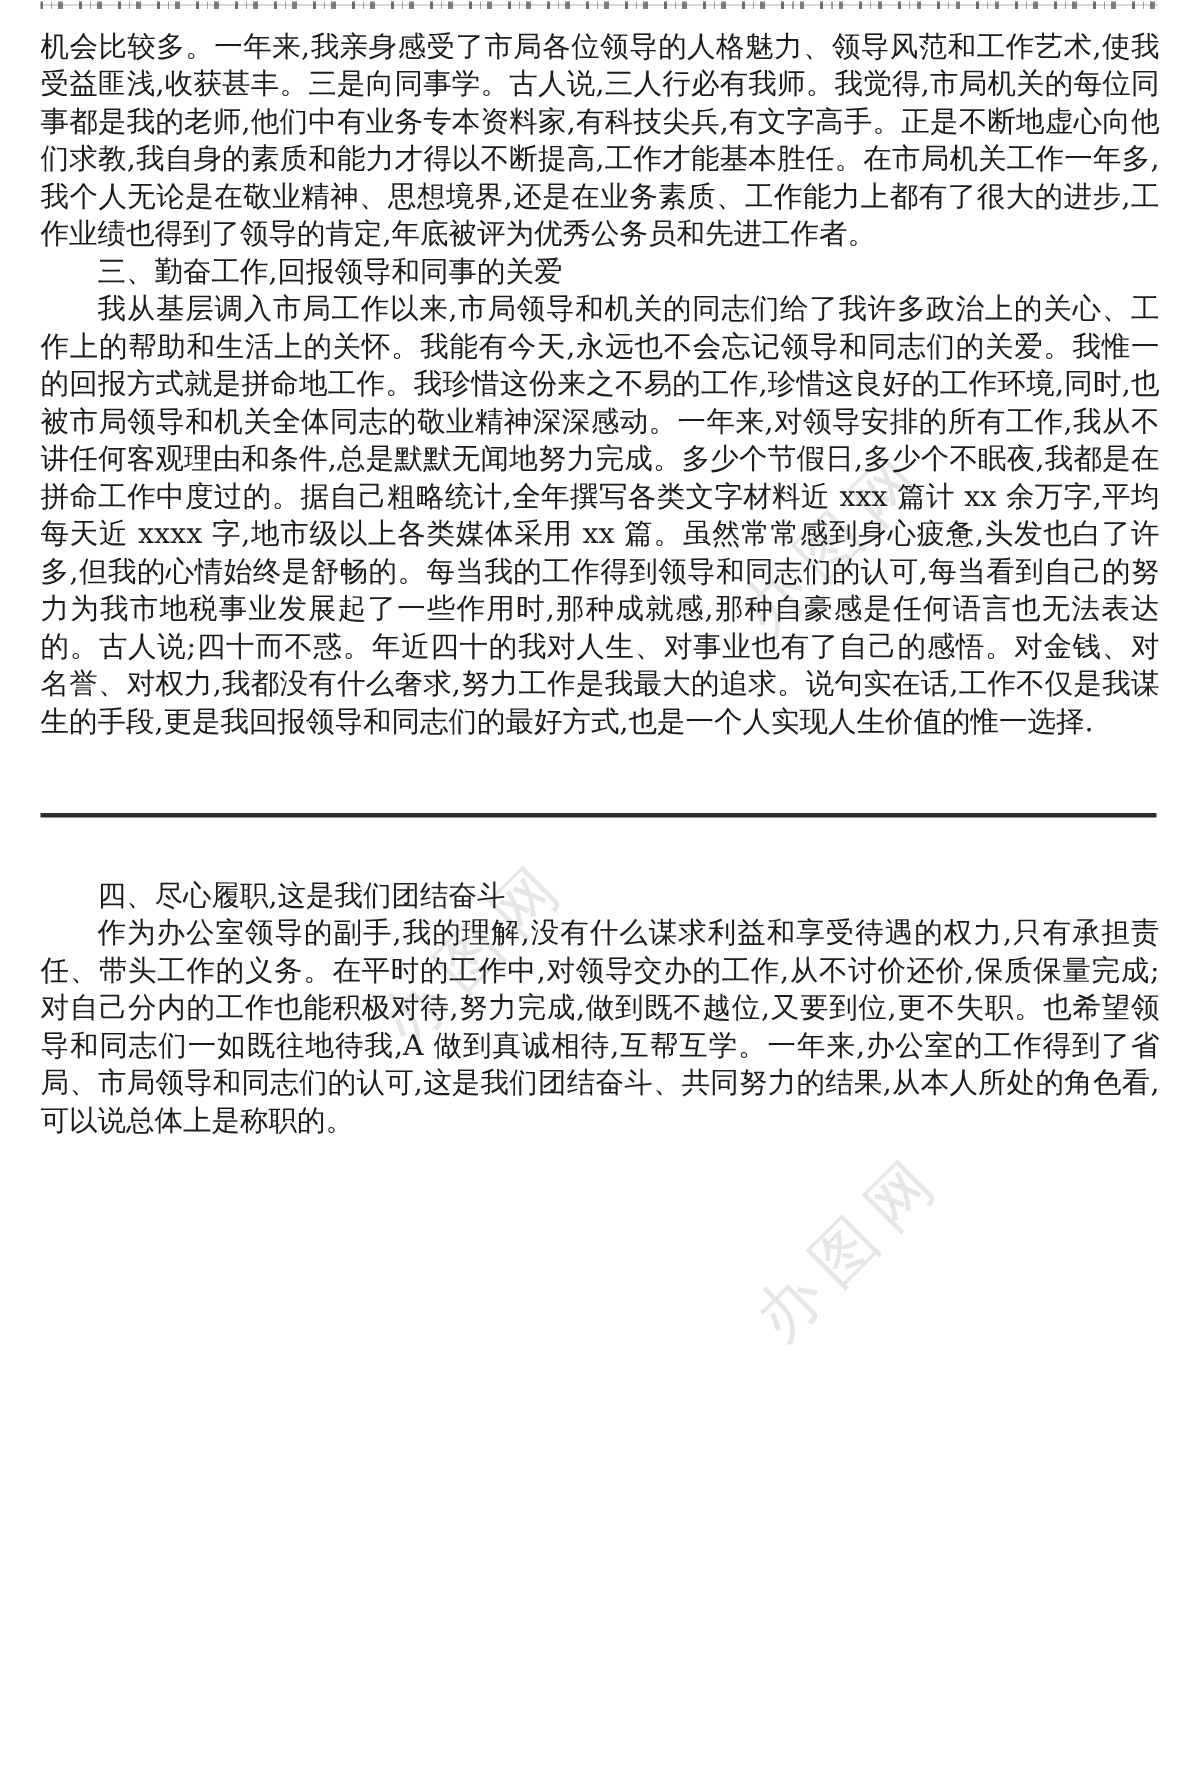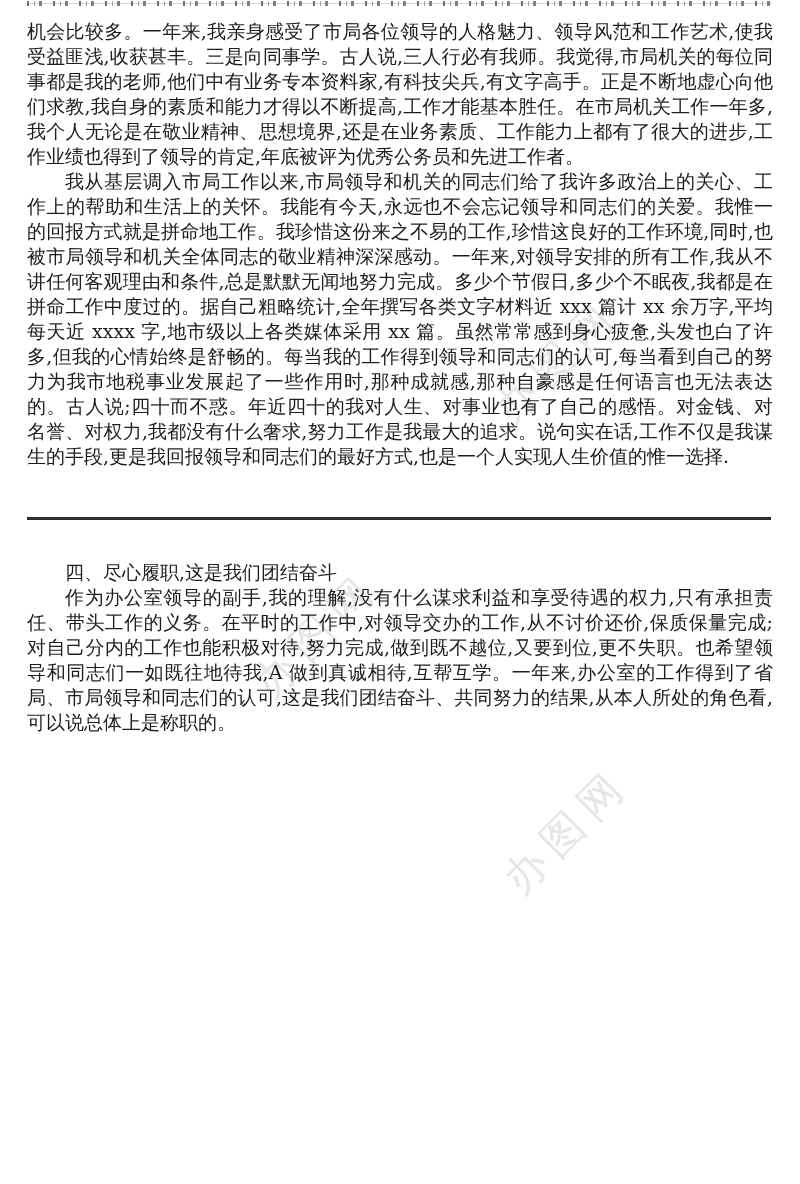--- a/index.html
+++ b/index.html
@@ -71,20 +71,21 @@
 
   <span class="watermark wm-1">办图网</span>
   <span class="watermark wm-2">办图网</span>
   <span class="watermark wm-3">办图网</span>
 
   <div class="top-clip"></div>
 
   <p class="cont">机会比较多。一年来,我亲身感受了市局各位领导的人格魅力、领导风范和工作艺术,使我受益匪浅,收获甚丰。三是向同事学。古人说,三人行必有我师。我觉得,市局机关的每位同事都是我的老师,他们中有业务专本资料家,有科技尖兵,有文字高手。正是不断地虚心向他们求教,我自身的素质和能力才得以不断提高,工作才能基本胜任。在市局机关工作一年多,我个人无论是在敬业精神、思想境界,还是在业务素质、工作能力上都有了很大的进步,工作业绩也得到了领导的肯定,年底被评为优秀公务员和先进工作者。</p>
 
 
+  <p class="para">三、勤奋工作,回报领导和同事的关爱</p>
   <p class="para">我从基层调入市局工作以来,市局领导和机关的同志们给了我许多政治上的关心、工作上的帮助和生活上的关怀。我能有今天,永远也不会忘记领导和同志们的关爱。我惟一的回报方式就是拼命地工作。我珍惜这份来之不易的工作,珍惜这良好的工作环境,同时,也被市局领导和机关全体同志的敬业精神深深感动。一年来,对领导安排的所有工作,我从不讲任何客观理由和条件,总是默默无闻地努力完成。多少个节假日,多少个不眠夜,我都是在拼命工作中度过的。据自己粗略统计,全年撰写各类文字材料近 xxx 篇计 xx 余万字,平均每天近 xxxx 字,地市级以上各类媒体采用 xx 篇。虽然常常感到身心疲惫,头发也白了许多,但我的心情始终是舒畅的。每当我的工作得到领导和同志们的认可,每当看到自己的努力为我市地税事业发展起了一些作用时,那种成就感,那种自豪感是任何语言也无法表达的。古人说;四十而不惑。年近四十的我对人生、对事业也有了自己的感悟。对金钱、对名誉、对权力,我都没有什么奢求,努力工作是我最大的追求。说句实在话,工作不仅是我谋生的手段,更是我回报领导和同志们的最好方式,也是一个人实现人生价值的惟一选择.</p>
 
   <div class="divider"></div>
 
   <p class="para">四、尽心履职,这是我们团结奋斗</p>
   <p class="para">作为办公室领导的副手,我的理解,没有什么谋求利益和享受待遇的权力,只有承担责任、带头工作的义务。在平时的工作中,对领导交办的工作,从不讨价还价,保质保量完成;对自己分内的工作也能积极对待,努力完成,做到既不越位,又要到位,更不失职。也希望领导和同志们一如既往地待我,A 做到真诚相待,互帮互学。一年来,办公室的工作得到了省局、市局领导和同志们的认可,这是我们团结奋斗、共同努力的结果,从本人所处的角色看,可以说总体上是称职的。</p>
 
 </div>
 
 </body></html>

